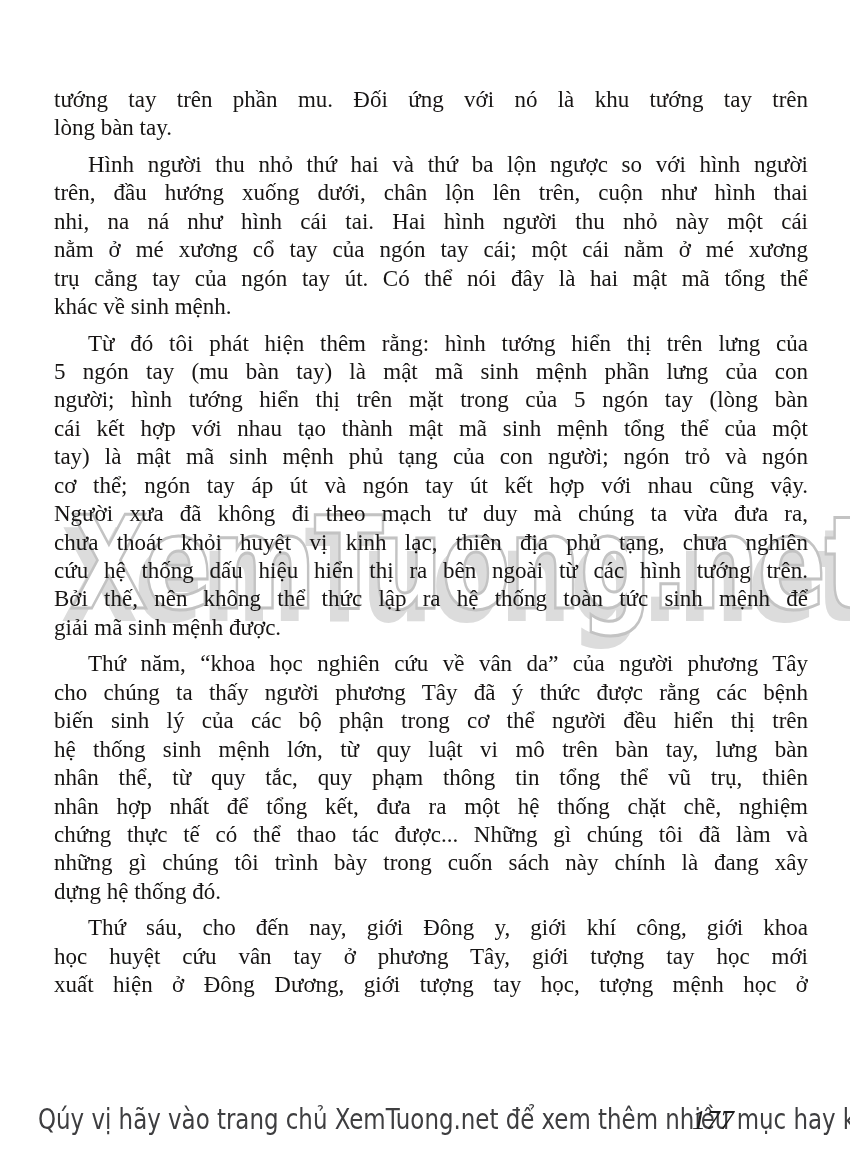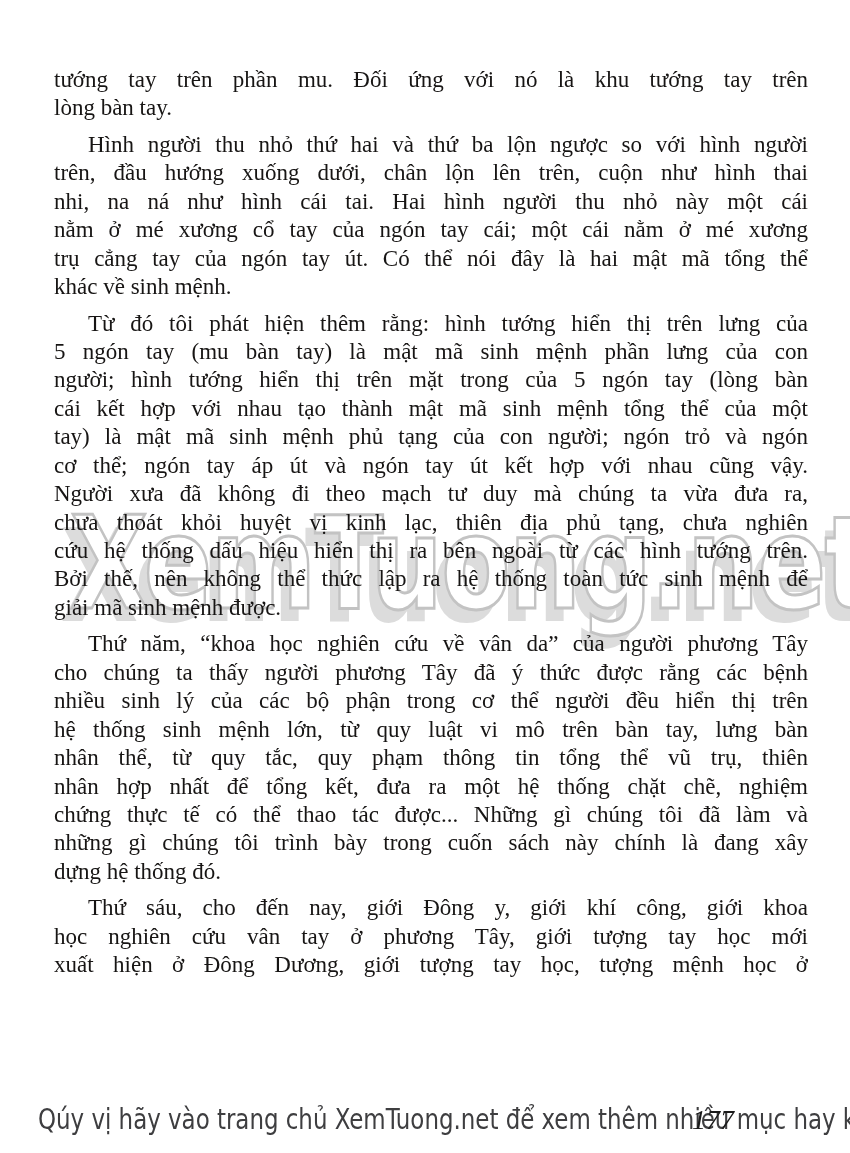--- a/index.html
+++ b/index.html
@@ -34,21 +34,21 @@
     transform:translate(-12px,13px);
   }
   .wm-main{
     color:#ffffff;
     -webkit-text-stroke:3px #c3c3c3;
     text-shadow:0 0 0 rgba(0,0,0,0);
   }
   
   .content{
     position:relative;z-index:1;
-    padding:66px 42px 0 54px;
+    padding:86px 42px 0 54px;
     color:#171514;
   }
   .p{margin:0 0 8px 0;}
   .ln{
     font-size:23px;
     line-height:28.45px;
     text-align:justify;
     text-align-last:justify;
     white-space:normal;
     overflow:hidden;
@@ -112,31 +112,31 @@
         <div class="ln">cơ thể; ngón tay áp út và ngón tay út kết hợp với nhau cũng vậy.</div>
         <div class="ln">Người xưa đã không đi theo mạch tư duy mà chúng ta vừa đưa ra,</div>
         <div class="ln">chưa thoát khỏi huyệt vị kinh lạc, thiên địa phủ tạng, chưa nghiên</div>
         <div class="ln">cứu hệ thống dấu hiệu hiển thị ra bên ngoài từ các hình tướng trên.</div>
         <div class="ln">Bởi thế, nên không thể thức lập ra hệ thống toàn tức sinh mệnh để</div>
         <div class="ln noj">giải mã sinh mệnh được.</div>
       </div>
       <div class="p">
         <div class="ln first">Thứ năm, “khoa học nghiên cứu về vân da” của người phương Tây</div>
         <div class="ln">cho chúng ta thấy người phương Tây đã ý thức được rằng các bệnh</div>
-        <div class="ln">nhiều sinh lý của các bộ phận trong cơ thể người đều hiển thị trên</div>
+        <div class="ln">biến sinh lý của các bộ phận trong cơ thể người đều hiển thị trên</div>
         <div class="ln">hệ thống sinh mệnh lớn, từ quy luật vi mô trên bàn tay, lưng bàn</div>
         <div class="ln">nhân thể, từ quy tắc, quy phạm thông tin tổng thể vũ trụ, thiên</div>
         <div class="ln">nhân hợp nhất để tổng kết, đưa ra một hệ thống chặt chẽ, nghiệm</div>
         <div class="ln">chứng thực tế có thể thao tác được... Những gì chúng tôi đã làm và</div>
         <div class="ln">những gì chúng tôi trình bày trong cuốn sách này chính là đang xây</div>
         <div class="ln noj">dựng hệ thống đó.</div>
       </div>
       <div class="p">
         <div class="ln first">Thứ sáu, cho đến nay, giới Đông y, giới khí công, giới khoa</div>
-        <div class="ln">học nghiên cứu vân tay ở phương Tây, giới tượng tay học mới</div>
+        <div class="ln">học huyệt cứu vân tay ở phương Tây, giới tượng tay học mới</div>
         <div class="ln">xuất hiện ở Đông Dương, giới tượng tay học, tượng mệnh học ở</div>
       </div>
     </div>
 
   <div class="footer">Qúy vị hãy vào trang chủ XemTuong.net để xem thêm nhiều mục hay khác</div>
 
   <div class="pageno">177</div>
 
 </div>
 

